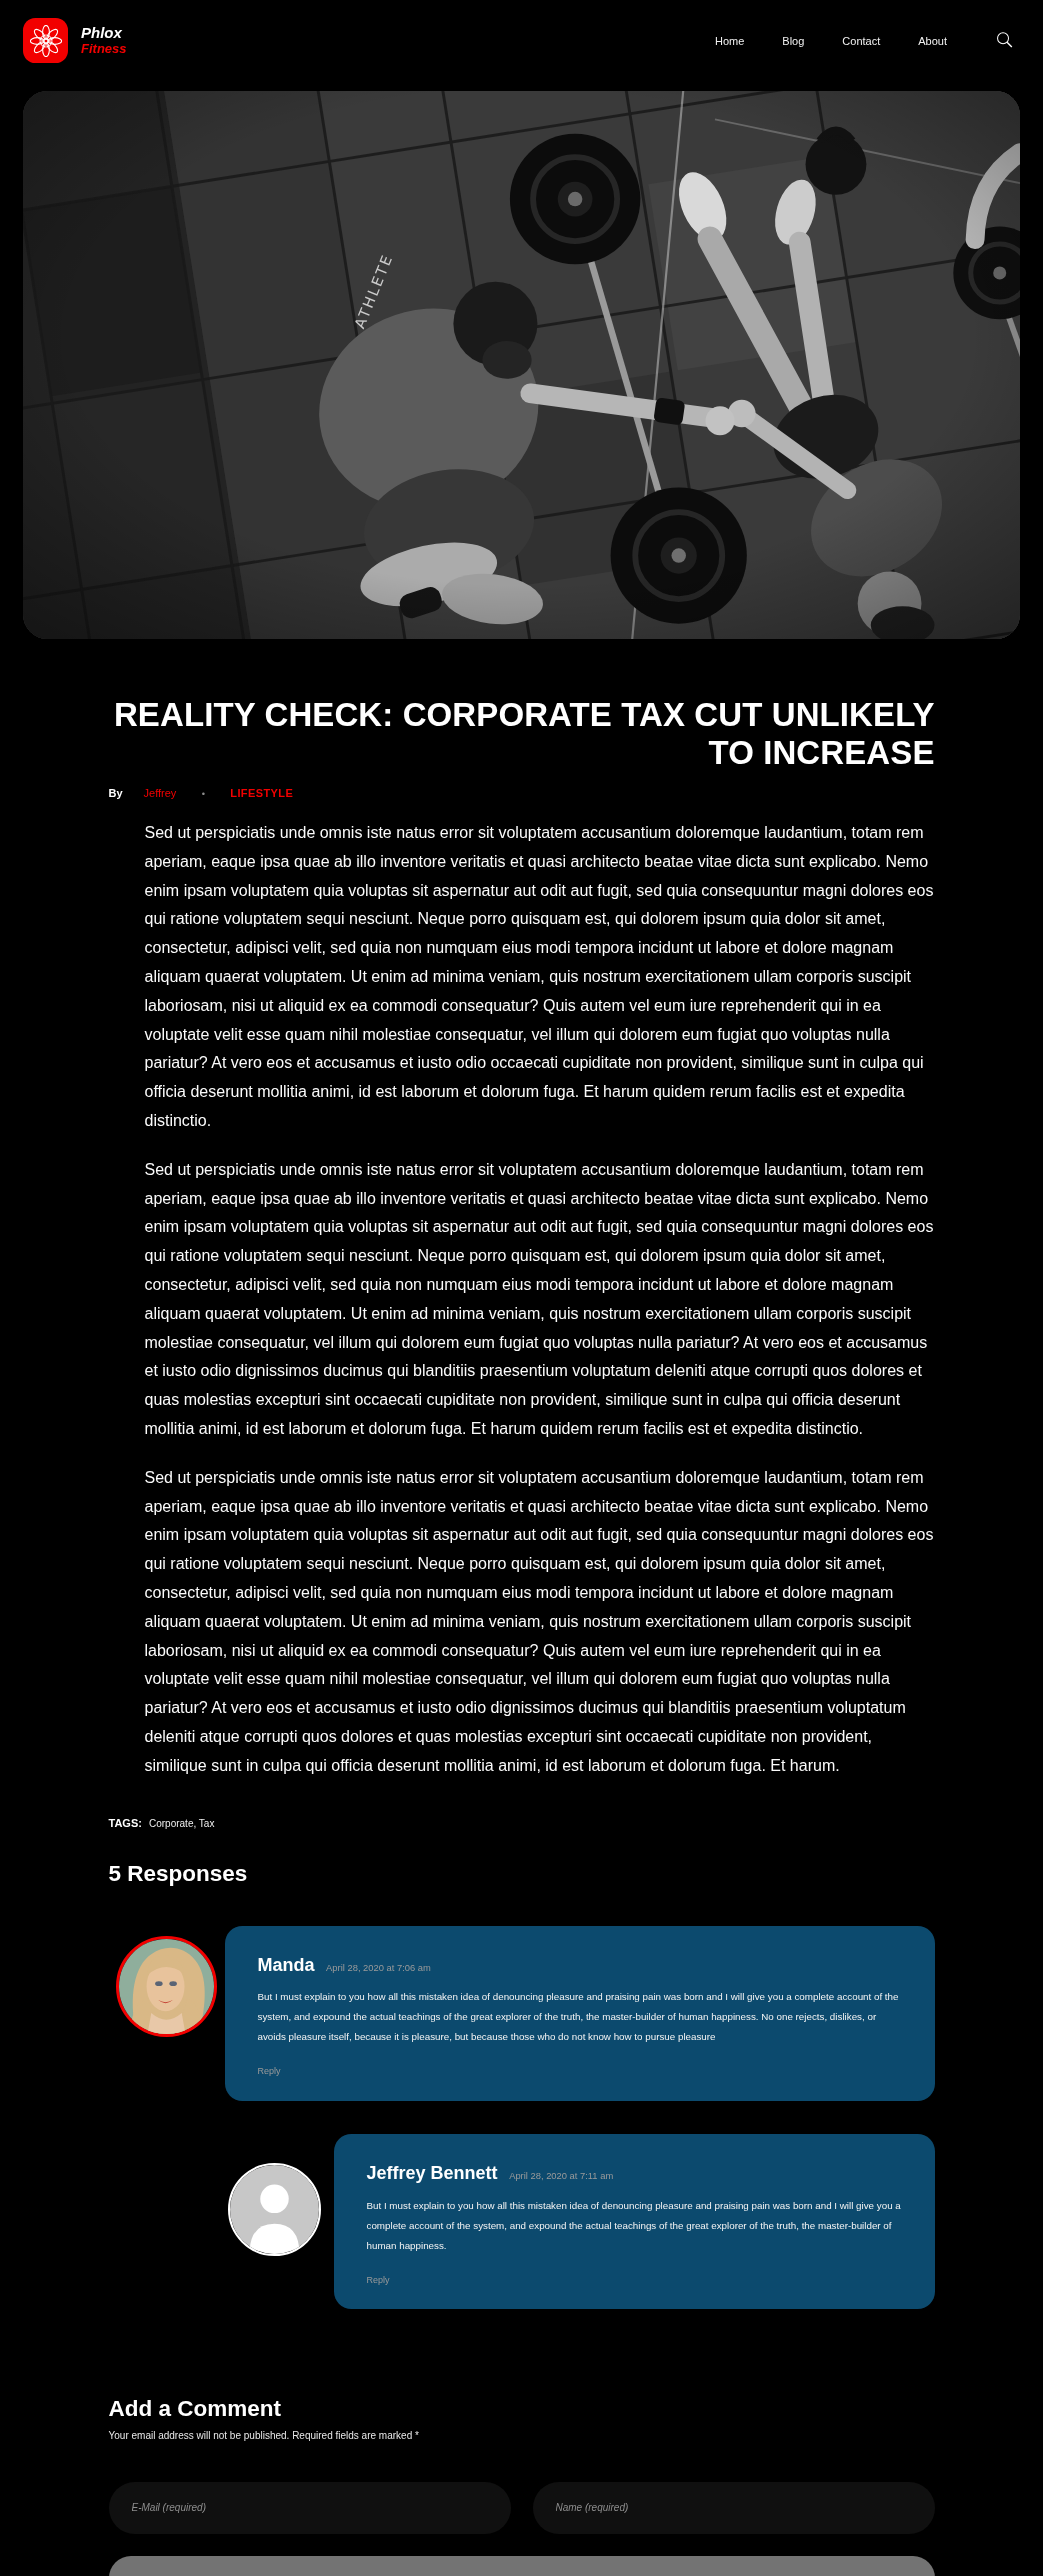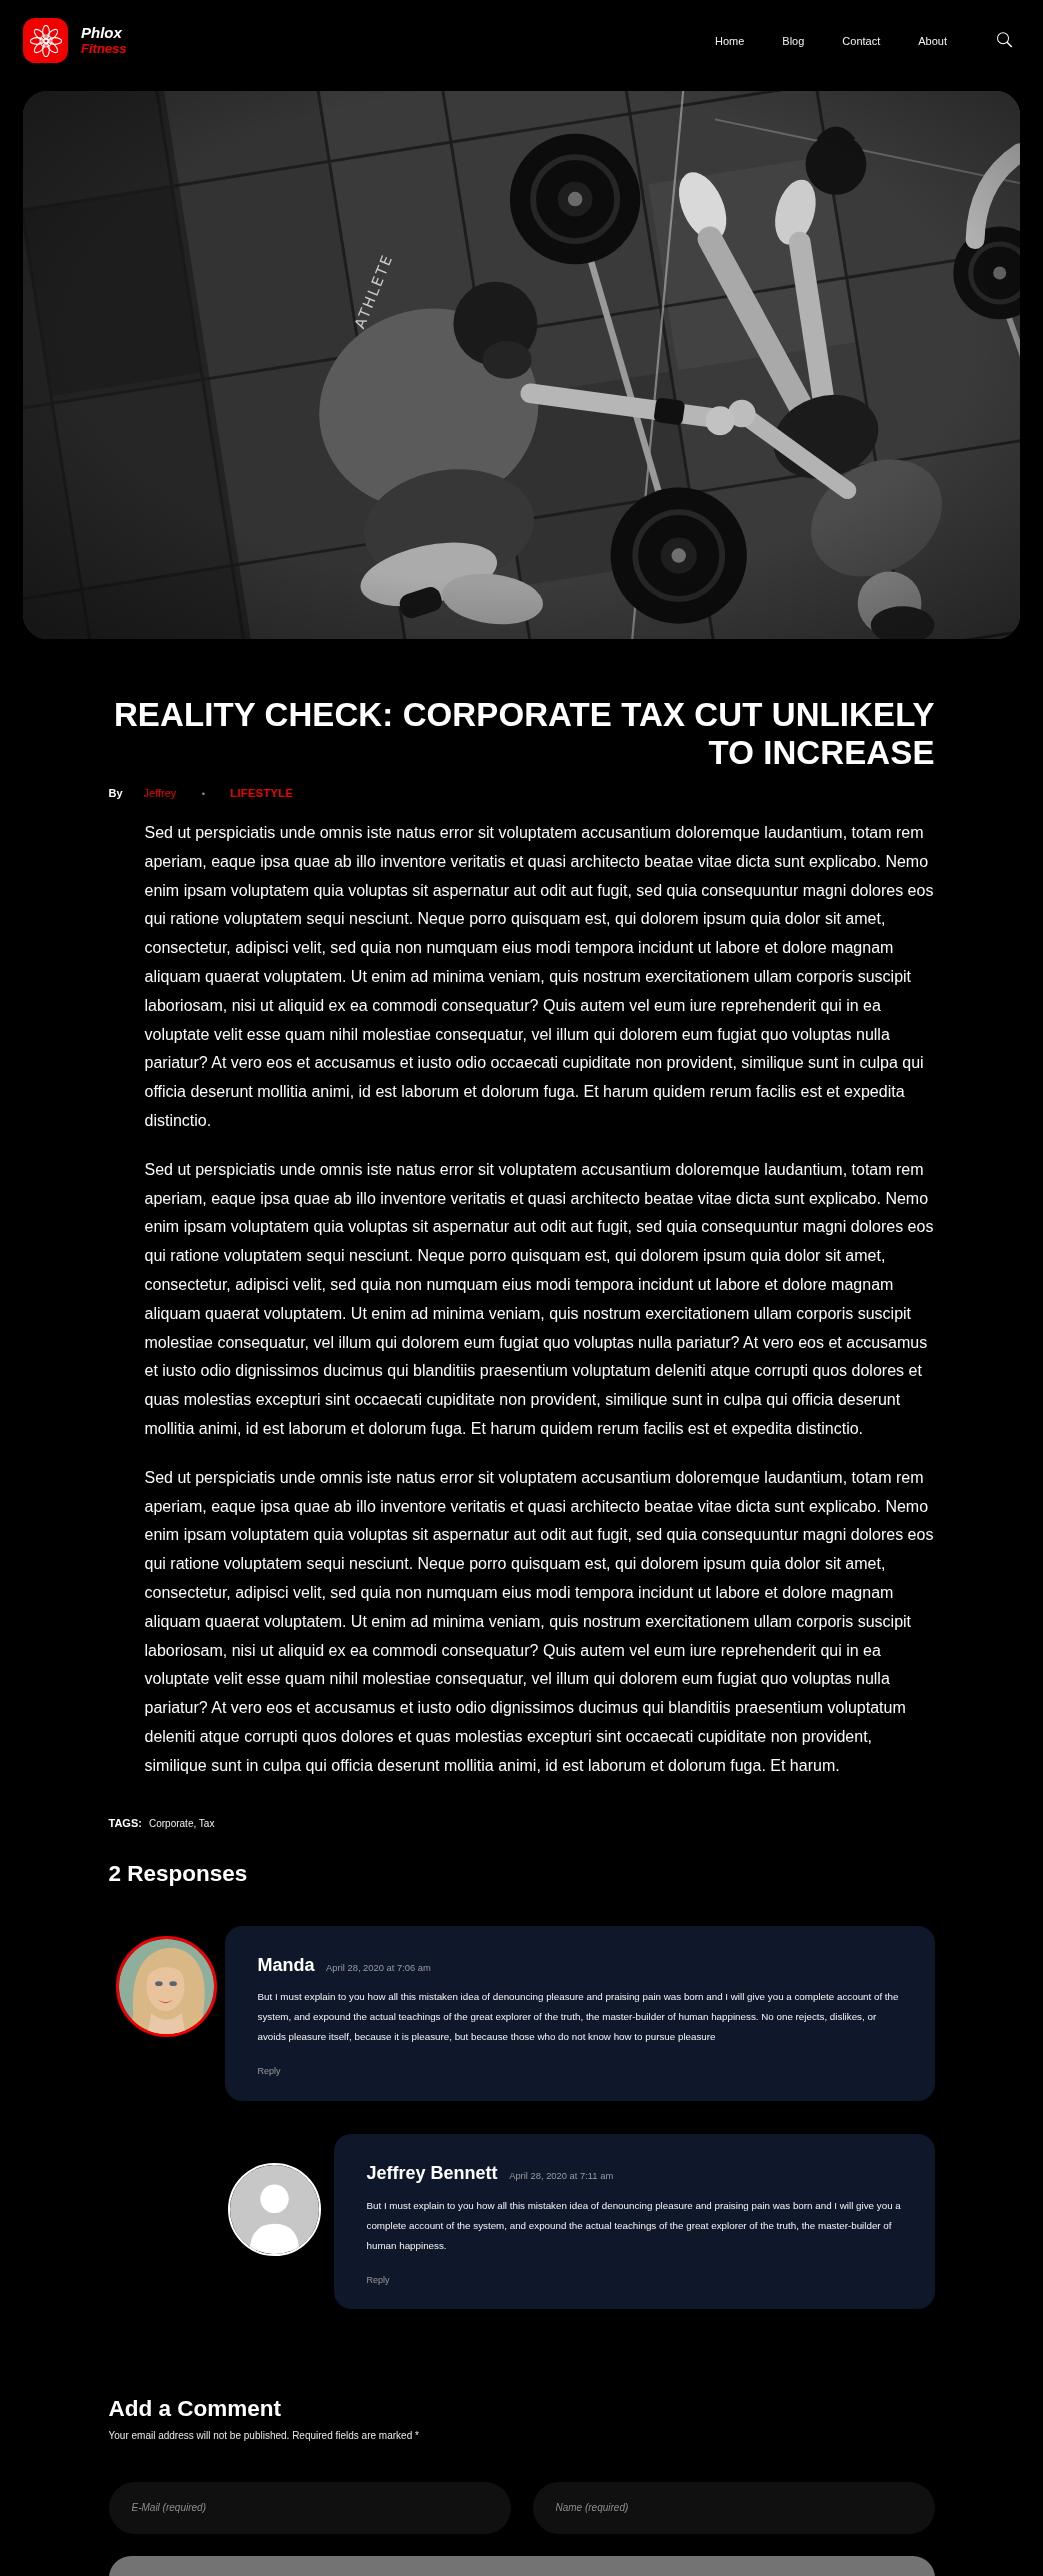--- a/index.html
+++ b/index.html
@@ -31,21 +31,21 @@
   .byline .author { color:#f20000; }
   .byline .dot { color:#8d8d8d; font-size:9.4px; padding:0 4.3px; }
   .byline .category { color:#f20000; font-weight:700; letter-spacing:0.4px; }
   .para { margin-top:20px; font-size:16px; line-height:1.8; color:#fbfbfb;margin-left:36px; }
   .tags-line { margin-top:36px; font-size:10px; }
   .tags-line .tags-label { font-weight:700; font-size:11px; }
   .tags-line .tags-values { color:#eee; margin-left:4.3px; }
   .responses-h, .form-h { margin-top:32px; font-size:22.5px; font-weight:700; }
   
   .comment { position:relative; margin-left:116px; margin-top:39px; }
-  .comment-card { background:#0f172a; border-radius:17.4px; padding:29px 33px 24.6px 33px; }
+  .comment-card { background:#0c4a6e; border-radius:17.4px; padding:29px 33px 24.6px 33px; }
   .avatar { position:absolute; left:-109px; top:10px; width:101px; height:101px; border-radius:50%; overflow:hidden; }
   .avatar.red-ring { border:3.6px solid #f20000; }
   .avatar.white-ring { border:2.9px solid #fff; width:93px; height:93px; left:-106px; top:29px; }
   .avatar svg { display:block; width:100%; height:100%; }
   .comment-head { display:flex; align-items:baseline; gap:11.6px; }
   .comment-author { font-size:18px; font-weight:700; color:#fff; }
   .comment-date { font-size:9.4px; color:#9a9a9a; }
   .comment-body { margin-top:11.6px; font-size:9.8px; line-height:2.05; color:#f4f4f4; }
   .reply-link { display:inline-block; margin-top:19px; font-size:9px; color:#9a9a9a; text-decoration:none; }
   .comment.nested { margin-left:225px; margin-top:33px; }
@@ -224,21 +224,21 @@
 
   <p class="para">Sed ut perspiciatis unde omnis iste natus error sit voluptatem accusantium doloremque laudantium, totam rem aperiam, eaque ipsa quae ab illo inventore veritatis et quasi architecto beatae vitae dicta sunt explicabo. Nemo enim ipsam voluptatem quia voluptas sit aspernatur aut odit aut fugit, sed quia consequuntur magni dolores eos qui ratione voluptatem sequi nesciunt. Neque porro quisquam est, qui dolorem ipsum quia dolor sit amet, consectetur, adipisci velit, sed quia non numquam eius modi tempora incidunt ut labore et dolore magnam aliquam quaerat voluptatem. Ut enim ad minima veniam, quis nostrum exercitationem ullam corporis suscipit laboriosam, nisi ut aliquid ex ea commodi consequatur? Quis autem vel eum iure reprehenderit qui in ea voluptate velit esse quam nihil molestiae consequatur, vel illum qui dolorem eum fugiat quo voluptas nulla pariatur? At vero eos et accusamus et iusto odio occaecati cupiditate non provident, similique sunt in culpa qui officia deserunt mollitia animi, id est laborum et dolorum fuga. Et harum quidem rerum facilis est et expedita distinctio.</p>
   <p class="para">Sed ut perspiciatis unde omnis iste natus error sit voluptatem accusantium doloremque laudantium, totam rem aperiam, eaque ipsa quae ab illo inventore veritatis et quasi architecto beatae vitae dicta sunt explicabo. Nemo enim ipsam voluptatem quia voluptas sit aspernatur aut odit aut fugit, sed quia consequuntur magni dolores eos qui ratione voluptatem sequi nesciunt. Neque porro quisquam est, qui dolorem ipsum quia dolor sit amet, consectetur, adipisci velit, sed quia non numquam eius modi tempora incidunt ut labore et dolore magnam aliquam quaerat voluptatem. Ut enim ad minima veniam, quis nostrum exercitationem ullam corporis suscipit molestiae consequatur, vel illum qui dolorem eum fugiat quo voluptas nulla pariatur? At vero eos et accusamus et iusto odio dignissimos ducimus qui blanditiis praesentium voluptatum deleniti atque corrupti quos dolores et quas molestias excepturi sint occaecati cupiditate non provident, similique sunt in culpa qui officia deserunt mollitia animi, id est laborum et dolorum fuga. Et harum quidem rerum facilis est et expedita distinctio.</p>
   <p class="para">Sed ut perspiciatis unde omnis iste natus error sit voluptatem accusantium doloremque laudantium, totam rem aperiam, eaque ipsa quae ab illo inventore veritatis et quasi architecto beatae vitae dicta sunt explicabo. Nemo enim ipsam voluptatem quia voluptas sit aspernatur aut odit aut fugit, sed quia consequuntur magni dolores eos qui ratione voluptatem sequi nesciunt. Neque porro quisquam est, qui dolorem ipsum quia dolor sit amet, consectetur, adipisci velit, sed quia non numquam eius modi tempora incidunt ut labore et dolore magnam aliquam quaerat voluptatem. Ut enim ad minima veniam, quis nostrum exercitationem ullam corporis suscipit laboriosam, nisi ut aliquid ex ea commodi consequatur? Quis autem vel eum iure reprehenderit qui in ea voluptate velit esse quam nihil molestiae consequatur, vel illum qui dolorem eum fugiat quo voluptas nulla pariatur? At vero eos et accusamus et iusto odio dignissimos ducimus qui blanditiis praesentium voluptatum deleniti atque corrupti quos dolores et quas molestias excepturi sint occaecati cupiditate non provident, similique sunt in culpa qui officia deserunt mollitia animi, id est laborum et dolorum fuga. Et harum.</p>
 
   <div class="tags-line">
     <span class="tags-label">TAGS:</span>
     <a href="#" class="tags-values" style="color:#eee;text-decoration:none;">Corporate, Tax</a>
   </div>
 
-  <h2 class="responses-h">2 Responses</h2>
+  <h2 class="responses-h">5 Responses</h2>
 
   <div class="comment">
     <div class="avatar red-ring">
       <svg viewBox="0 0 100 100">
         <rect width="100" height="100" fill="#8fae9c"></rect>
         <path d="M18,100 C10,60 16,28 34,16 C50,5 68,8 80,22 C94,38 92,70 84,100 Z" fill="#d9b886"></path>
         <ellipse cx="49" cy="50" rx="20" ry="26" fill="#e8c39c"></ellipse>
         <path d="M30,38 q18,-16 38,-2 q-2,-18 -20,-19 q-18,1 -18,21" fill="#d9b886"></path>
         <ellipse cx="42" cy="47" rx="4" ry="2.6" fill="#5a6475"></ellipse>
         <ellipse cx="57" cy="47" rx="4" ry="2.6" fill="#5a6475"></ellipse>

